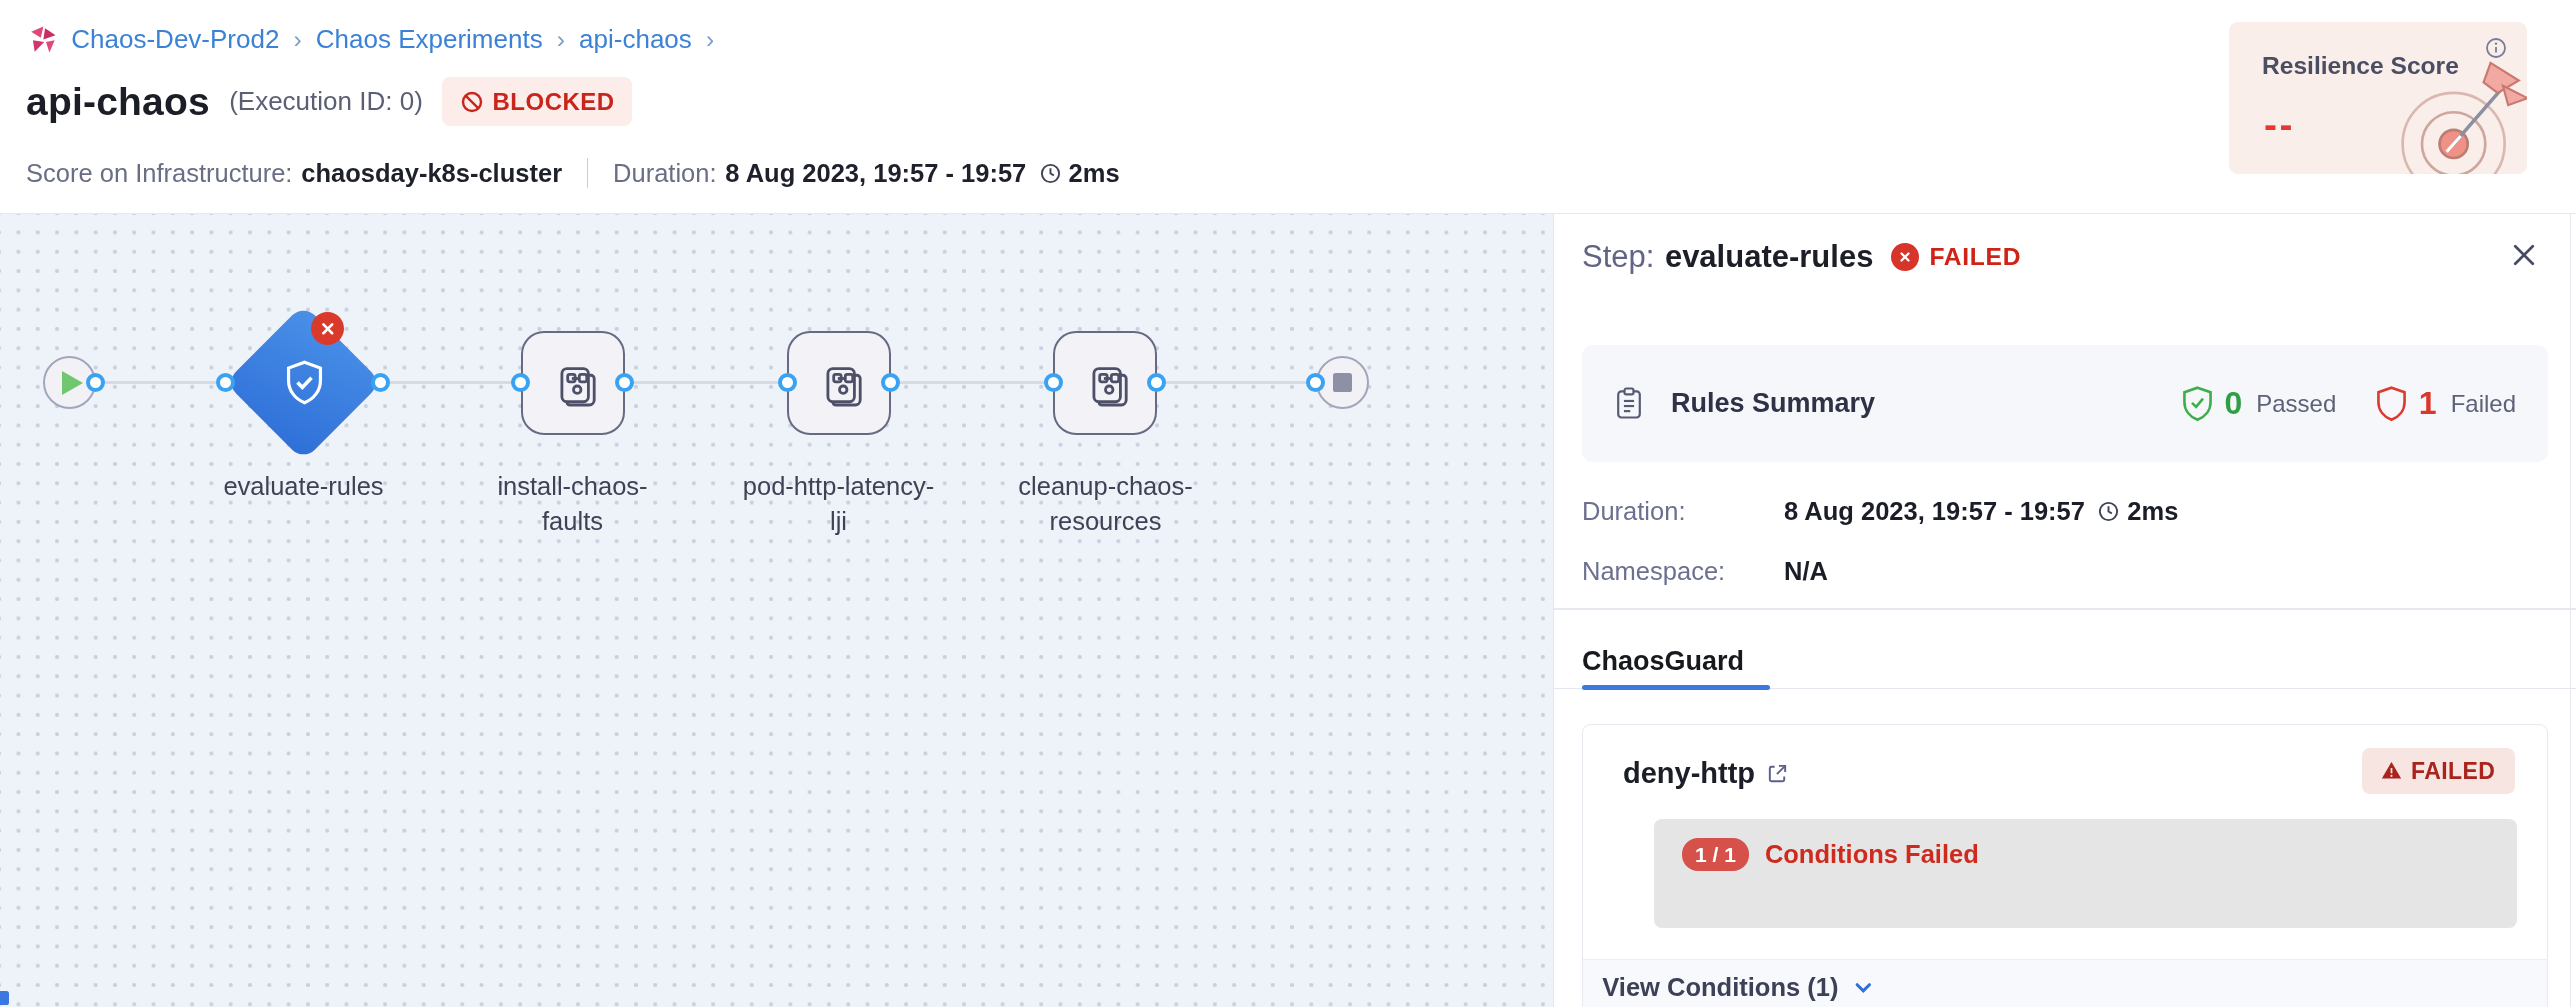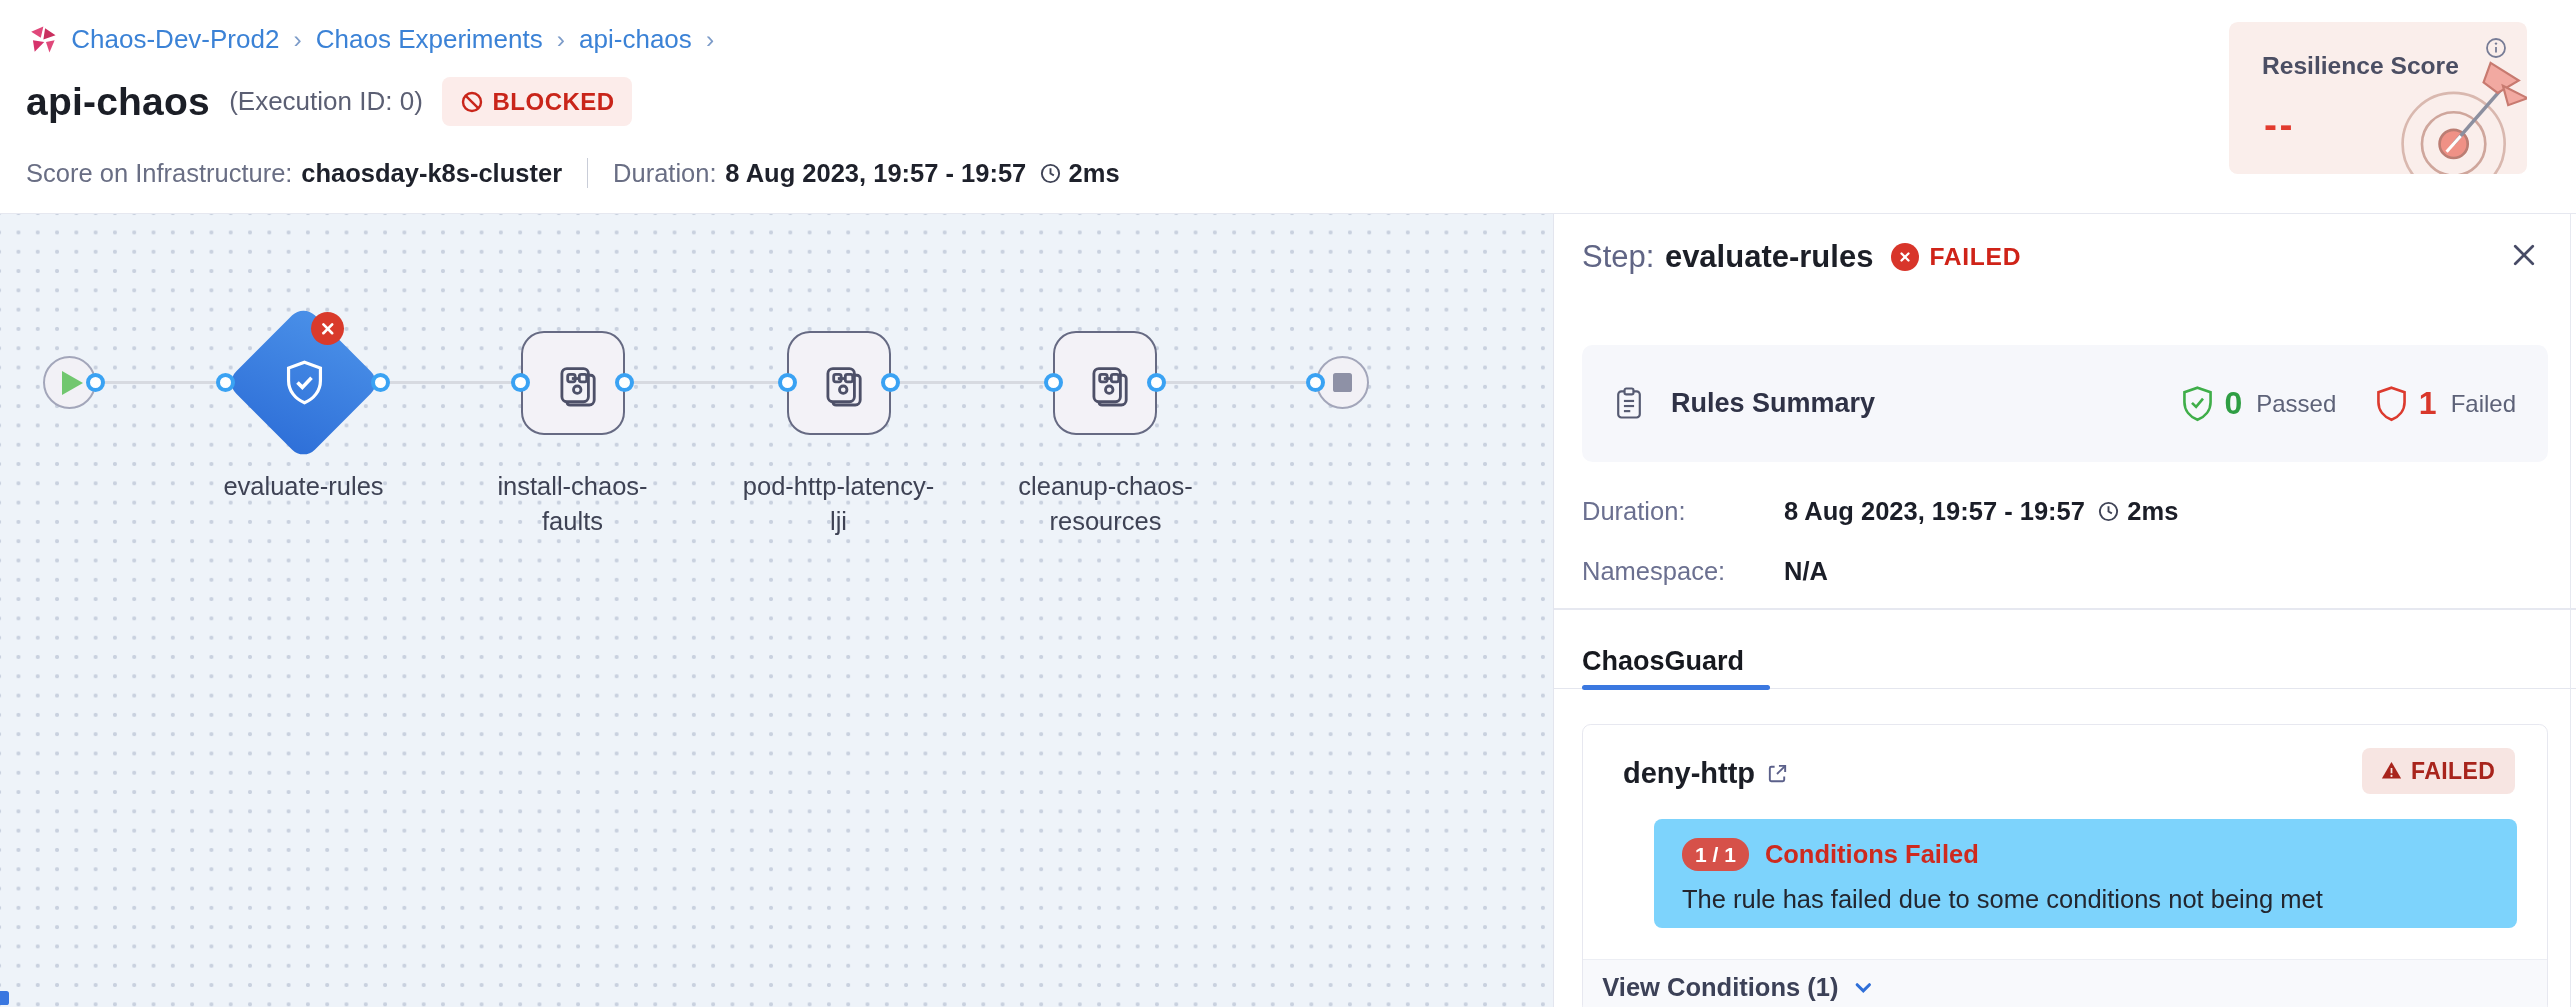--- a/index.html
+++ b/index.html
@@ -90,21 +90,21 @@
   .tab-divider { position:absolute; left:0; top:474px; width:1023px; height:0.9px; background:#e4e6ee; }
 
   .rule-card { position:absolute; left:28px; top:510px; width:966px; height:290px;
     border:1.8px solid #e7e8f0; border-radius:8.8px; background:#ffffff; overflow:hidden; }
   .rule-name-row { position:absolute; left:40px; top:32px; display:flex; align-items:center; gap:10.5px; }
   .rule-name { font-size:29px; font-weight:bold; color:#1b1e26; }
   .rule-failed-badge { position:absolute; right:32.5px; top:23px; height:46px; padding:0 19.3px;
     background:#f7e5e2; border-radius:8px; display:flex; align-items:center; gap:8.8px;
     font-size:23px; font-weight:bold; color:#a8241c; letter-spacing:0.4px; }
   .alert-box { position:absolute; left:71px; top:94px; width:863px; height:109px;
-    background:#7dd3fc; border-radius:8px; padding:19.3px 28px; }
+    background:#e5e5e5; border-radius:8px; padding:19.3px 28px; }
   .alert-head { display:flex; align-items:center; gap:16px; }
   .ratio-pill { background:#d65149; color:#ffffff; font-size:21px; font-weight:bold;
     padding:4.4px 13px; border-radius:16px; }
   .alert-title { font-size:25.5px; font-weight:bold; color:#ce2a1e; }
   .alert-msg { font-size:25.5px; color:#23262f; margin-top:14px; }
   .rule-footer { position:absolute; left:0; top:234px; width:966px; height:56px;
     background:#f8f9fc; border-top:0.9px solid #eceef4; display:flex; align-items:center; padding:0 19.3px; gap:12.3px; }
   .footer-text { font-size:25.5px; font-weight:bold; color:#3c4157; }
 
   svg { display:block; }
@@ -378,21 +378,20 @@
           </svg>
         </span>
         <span>FAILED</span>
       </div>
 
       <div class="alert-box">
         <div class="alert-head">
           <span class="ratio-pill">1 / 1</span>
           <span class="alert-title">Conditions Failed</span>
         </div>
-        <div class="alert-msg">The rule has failed due to some conditions not being met</div>
       </div>
 
       <div class="rule-footer">
         <span class="footer-text">View Conditions (1)</span>
         <span>
           <svg width="24.6" height="24.6" viewBox="0 0 24 24" fill="none" stroke="#2f6fd8" stroke-width="3" stroke-linecap="round">
             <polyline points="6 9.5 12 15.5 18 9.5"></polyline>
           </svg>
         </span>
       </div>

